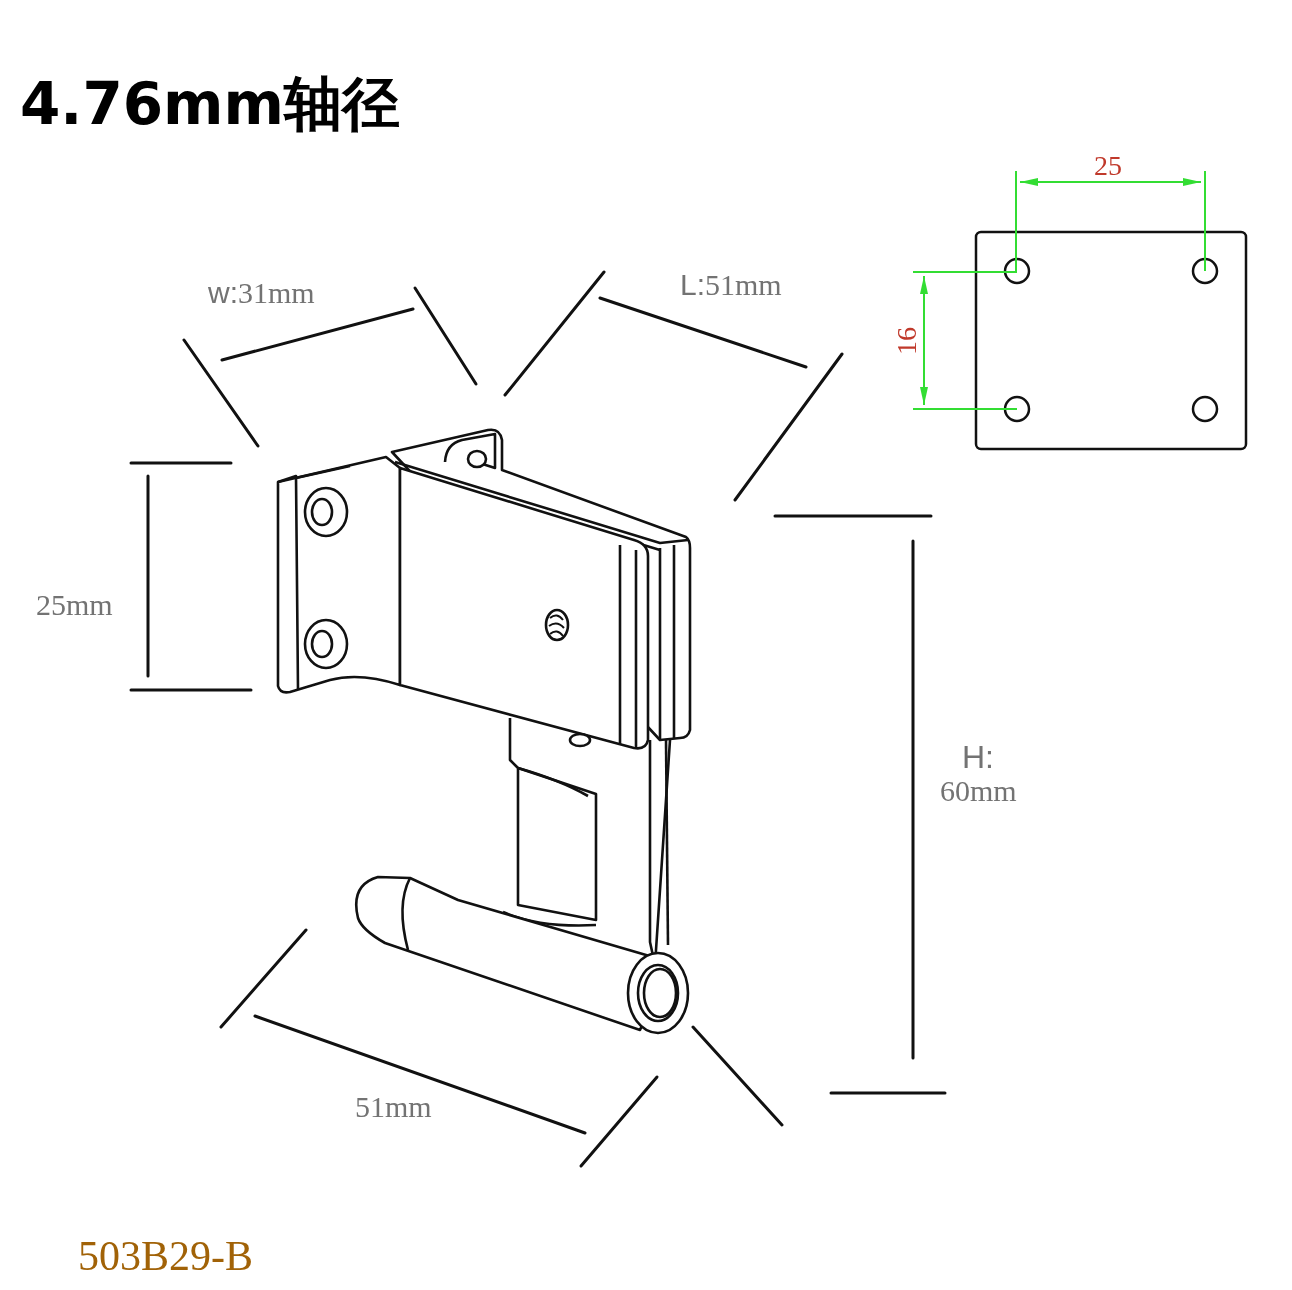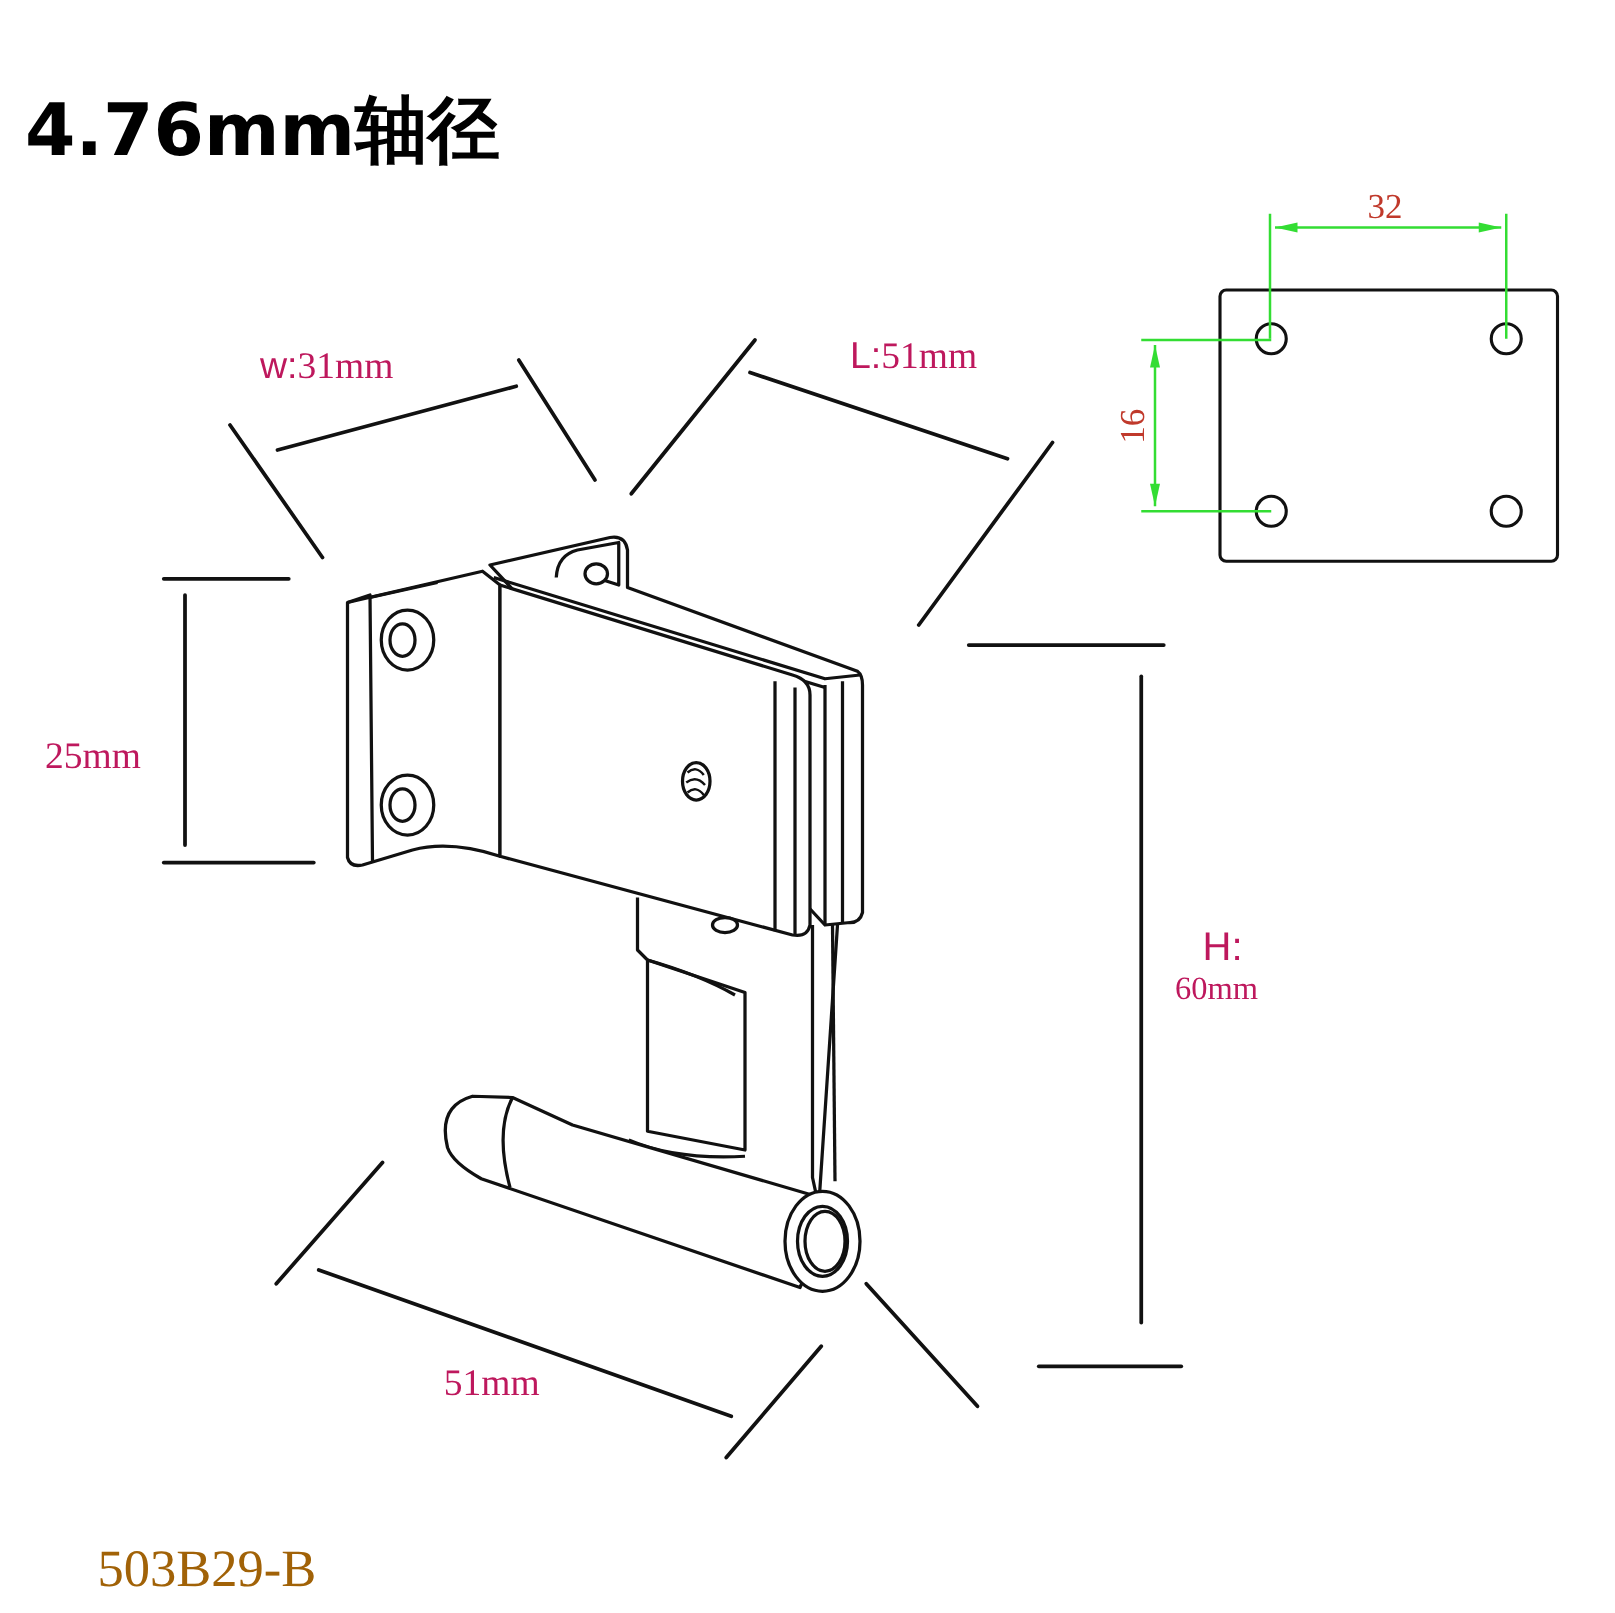--- a/index.html
+++ b/index.html
@@ -3,28 +3,28 @@
 <meta charset="utf-8">
 <style>
   html, body { margin: 0; padding: 0; background: #ffffff; }
   body { width: 1292px; height: 1290px; position: relative; overflow: hidden; }
   .canvas { position: absolute; left: 0; top: 0; width: 1292px; height: 1290px; }
   .title {
     position: absolute; left: 20px; top: 68px;
     font-family: "DejaVu Sans", sans-serif; font-weight: bold;
     font-size: 58px; line-height: 72px; color: #000; letter-spacing: 0px;
   }
-  .lbl { position: absolute; font-family: "Liberation Serif", serif; color: #be185d; white-space: nowrap; }
+  .lbl { position: absolute; font-family: "Liberation Serif", serif; color: #737373; white-space: nowrap; }
   .sans { font-family: "Liberation Sans", sans-serif; }
   .lbl-w { left: 208px; top: 276px; font-size: 30px; }
   .lbl-l { left: 680px; top: 268px; font-size: 30px; }
   .lbl-25 { left: 36px; top: 588px; font-size: 30px; }
   .lbl-h { left: 962px; top: 740px; font-size: 32px; line-height: 34px; text-align: left; }
   .lbl-h .h1 { display: block; font-family: "Liberation Sans", sans-serif; }
-  .lbl-h .h2 { display: block; margin-left: -22px; font-size: 26px; }
+  .lbl-h .h2 { display: block; margin-left: -22px; font-size: 30px; }
   .lbl-51b { left: 355px; top: 1090px; font-size: 30px; }
   .lbl-shaft { left: 657px; top: 1138px; font-size: 32px; letter-spacing: 1px; color: #333; }
   .lbl-model { left: 78px; top: 1212px; font-size: 42px; color: #a16207; margin-top: 20px; }
   .dim-red { position: absolute; font-family: "Liberation Serif", serif; color: #c0392b; font-size: 28px; }
   .lbl-22 { left: 1094px; top: 150px; }
   .lbl-16 { left: 893px; top: 325px; transform: rotate(-90deg); transform-origin: center; }
 </style>
 </head>
 <body>
 
@@ -140,15 +140,15 @@
 
   <div class="lbl lbl-w"><span class="sans">w:</span><span>31mm</span></div>
   <div class="lbl lbl-l"><span class="sans">L:</span><span>51mm</span></div>
   <div class="lbl lbl-25">25mm</div>
   <div class="lbl lbl-h">
     <span class="h1">H:</span>
     <span class="h2">60mm</span>
   </div>
   <div class="lbl lbl-51b">51mm</div>
   <div class="lbl lbl-model">503B29-B</div>
-  <div class="dim-red lbl-22">32</div>
+  <div class="dim-red lbl-22">25</div>
   <div class="dim-red lbl-16">16</div>
 </div>
 
 </body></html>

